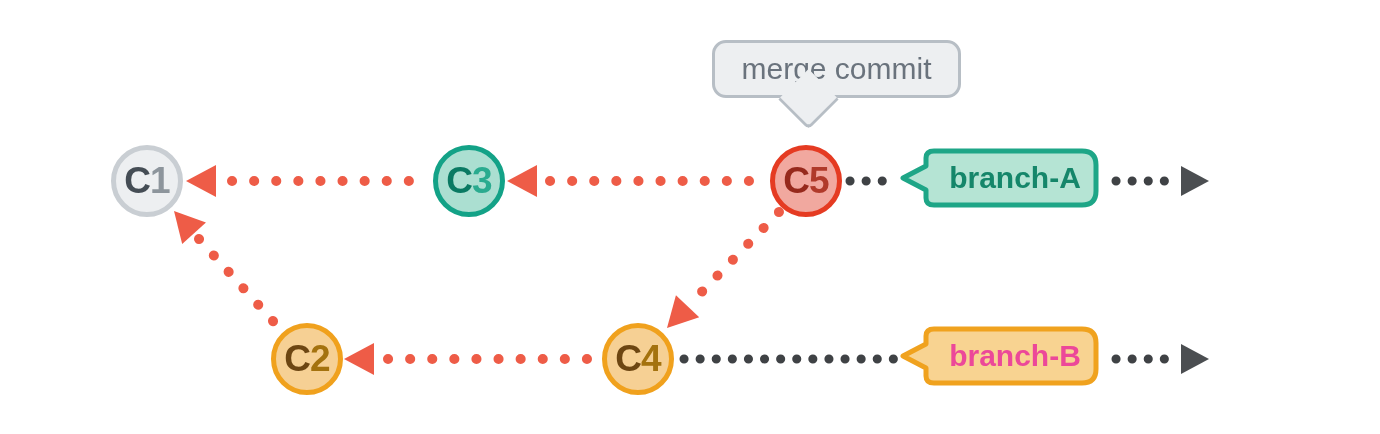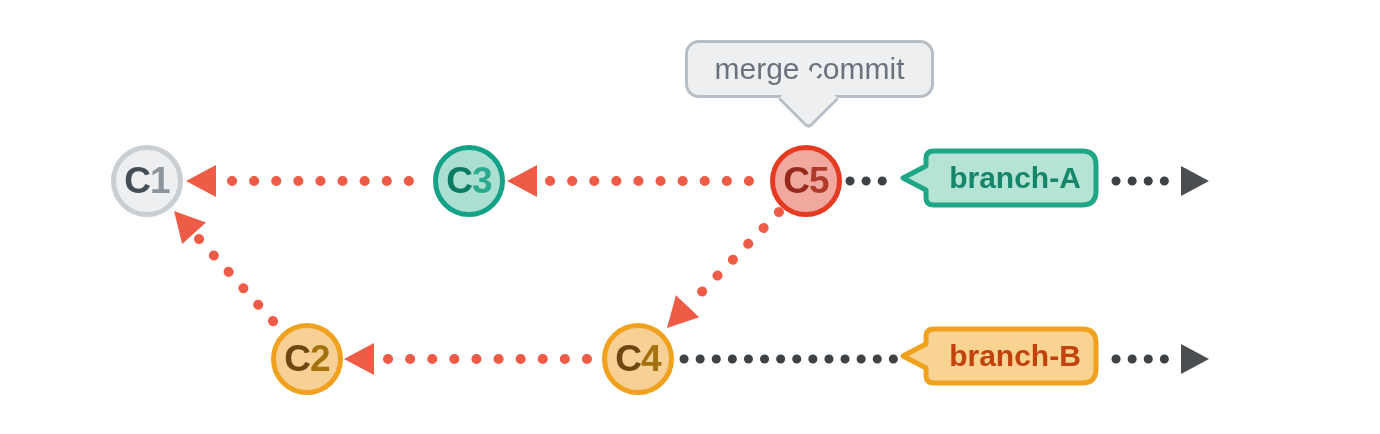--- a/index.html
+++ b/index.html
@@ -70,25 +70,25 @@
   .tag--teal path   { fill: #b5e4d4; stroke: #1ea687; }
   .tag--orange path { fill: #f8d391; stroke: #f0a21e; }
   .tag-label {
     position: absolute;
     left: 28px; right: 0; top: 0; bottom: 0;
     display: flex; align-items: center; justify-content: center;
     font-weight: bold;
     font-size: 30px;
   }
   .tag--teal   .tag-label { color: #15866a; }
-  .tag--orange .tag-label { color: #c2410c; }
+  .tag--orange .tag-label { color: #ec4899; }
 
   .callout {
     position: absolute;
-    left: 685px; top: 40px;
+    left: 712px; top: 40px;
     width: 243px; height: 52px;
     background: #edeff1;
     border: 3px solid #b7bec5;
     border-radius: 14px;
     z-index: 3;
   }
   .callout-tail {
     position: absolute;
     left: 787px; top: 78px;
     width: 40px; height: 40px;

